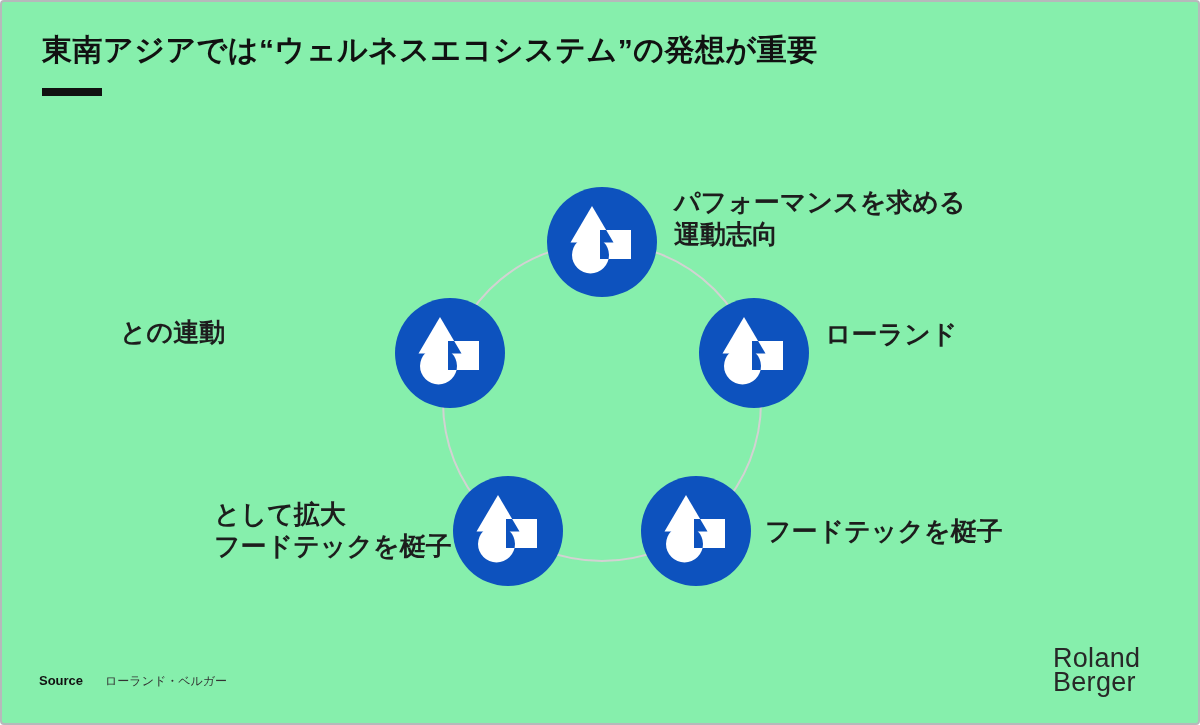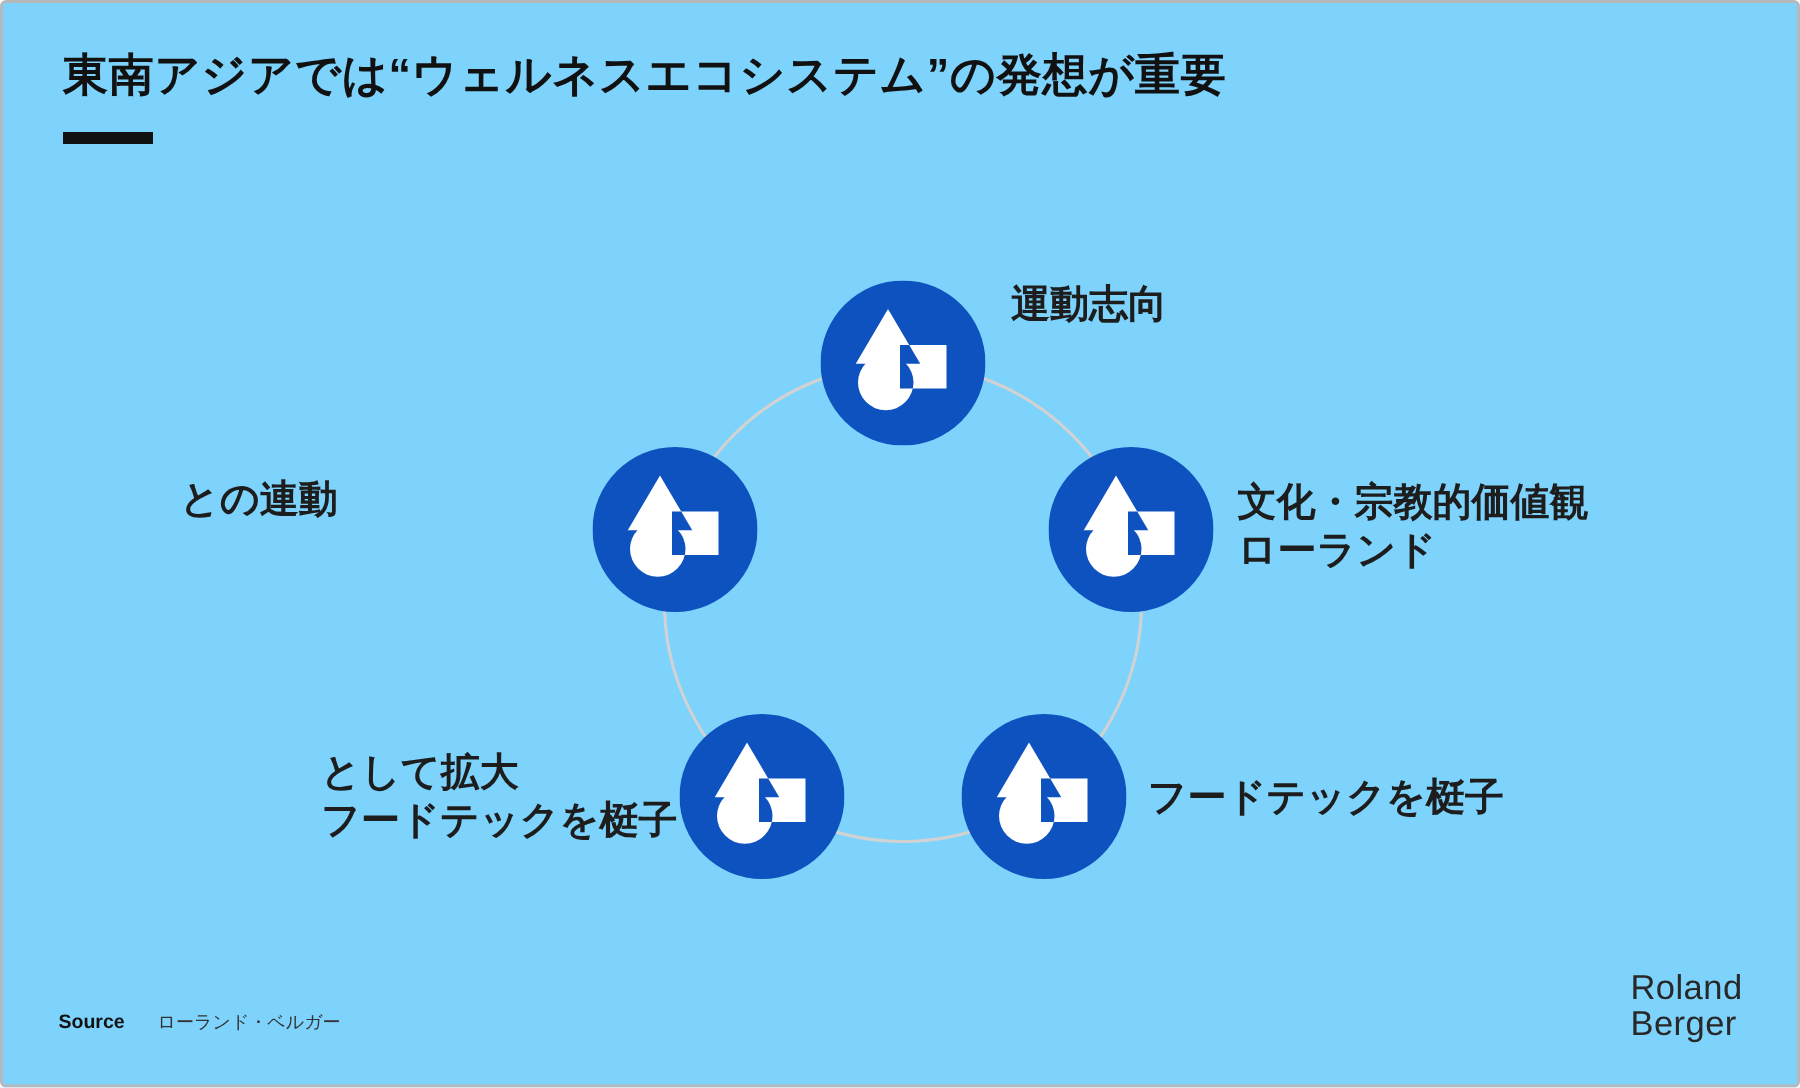--- a/index.html
+++ b/index.html
@@ -3,21 +3,21 @@
 <meta charset="utf-8">
 <style>
   html, body { margin: 0; padding: 0; background: #ffffff; }
   body { font-family: "Liberation Sans", "DejaVu Sans", sans-serif; }
 
   .slide {
     position: relative;
     width: 1200px;
     height: 725px;
     box-sizing: border-box;
-    background: #7dd3fc;
+    background: #86efac;
     border: 2px solid #b6b9bb;
     border-radius: 4px;
     overflow: hidden;
   }
 
   .slide-title {
     position: absolute;
     left: 40px;
     top: 28px;
     font-size: 30px;
@@ -83,23 +83,23 @@
   }
   .source-label {
     font-size: 13px;
     font-weight: bold;
     color: #111111;
     margin-right: 22px;
   }
 
   .rb-logo {
     position: absolute;
-    left: 1085px;
+    left: 1051px;
     top: 644px;
-    font-size: 23px;
+    font-size: 27px;
     font-weight: 500;
     color: #282828;
     line-height: 24px;
     letter-spacing: 0.3px;
   }
 </style>
 </head>
 <body>
 
 <svg width="0" height="0" style="position:absolute" aria-hidden="true">
@@ -151,24 +151,24 @@
         <use href="#wellness-glyph"></use>
       </svg>
   </div>
   <div class="node node-upper-left">
     <svg viewBox="0 0 110 110">
         <use href="#wellness-glyph"></use>
       </svg>
   </div>
 
   <div class="node-label label-top">
+    <div>パフォーマンスを求める</div>
     <div>運動志向</div>
   </div>
   <div class="node-label label-upper-right">
-    <div>文化・宗教的価値観</div>
     <div>ローランド</div>
   </div>
   <div class="node-label label-lower-right">
     <div>フードテックを梃子</div>
     <div></div>
   </div>
   <div class="node-label label-lower-left">
     <div>として拡大</div>
     <div>フードテックを梃子</div>
   </div>

